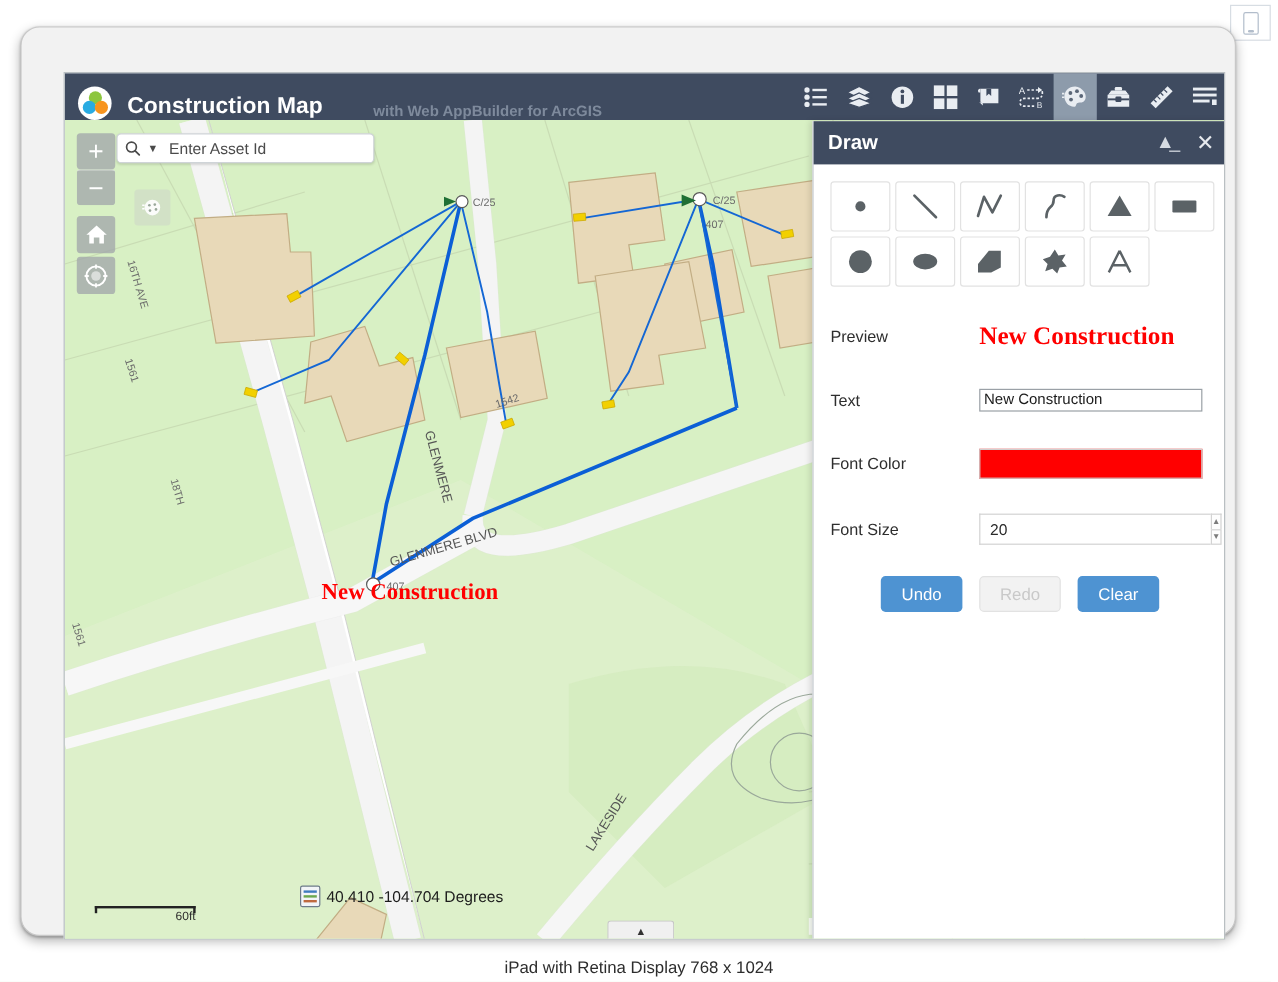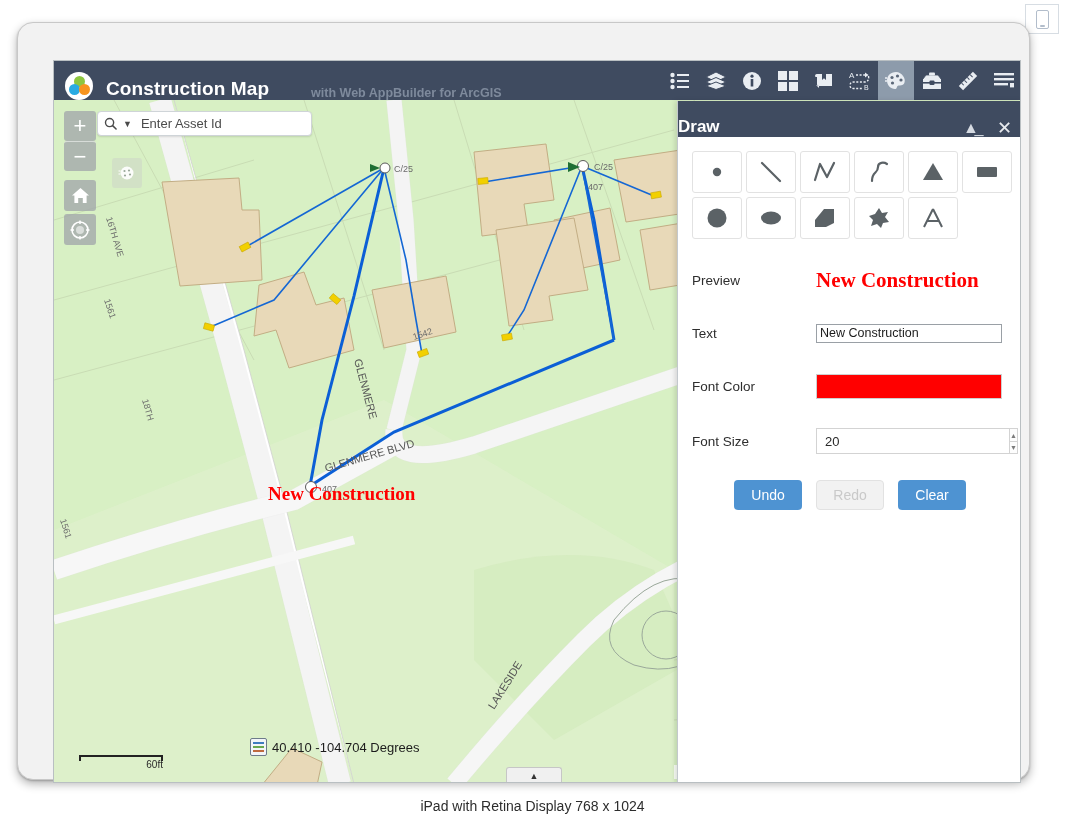--- a/index.html
+++ b/index.html
@@ -161,22 +161,22 @@
   .bottom-tab .ar { font-size: 9px; color:#333; }
 
   
   .draw-panel {
     position: absolute; left: 623px; top: 40px;
     width: 345px; height: 683px;
     background: #ffffff; border-left: 1px solid #c3c8cd;
     box-shadow: -2px 0 5px rgba(0,0,0,.13);
   }
   .panel-header {
-    height: 36px; background: #3f4b60; display:flex; align-items:flex-end;
-    padding: 0 10px 0 0;
+    height: 36px; background: #3f4b60; display:flex; align-items:center;
+    padding: 0 10px 0 12px;
   }
   .panel-title { color:#ffffff; font-size: 17px; font-weight: bold; }
   .panel-header-actions { margin-left:auto; display:flex; gap: 18px; align-items:center; }
   .panel-hdr-btn { color:#d6dbe2; cursor:pointer; font-size:16px; line-height:1; }
   .panel-hdr-btn.close { font-size: 18px; color:#e7eaee; }
 
   .panel-body { padding: 14px 14px 0 14px; }
   .panel-section-label { font-size: 13.5px; color:#2e2e2e; margin-bottom: 10px; }
 
   .mode-grid { display: grid; grid-template-columns: repeat(6, 52px); gap: 0 2px; }

